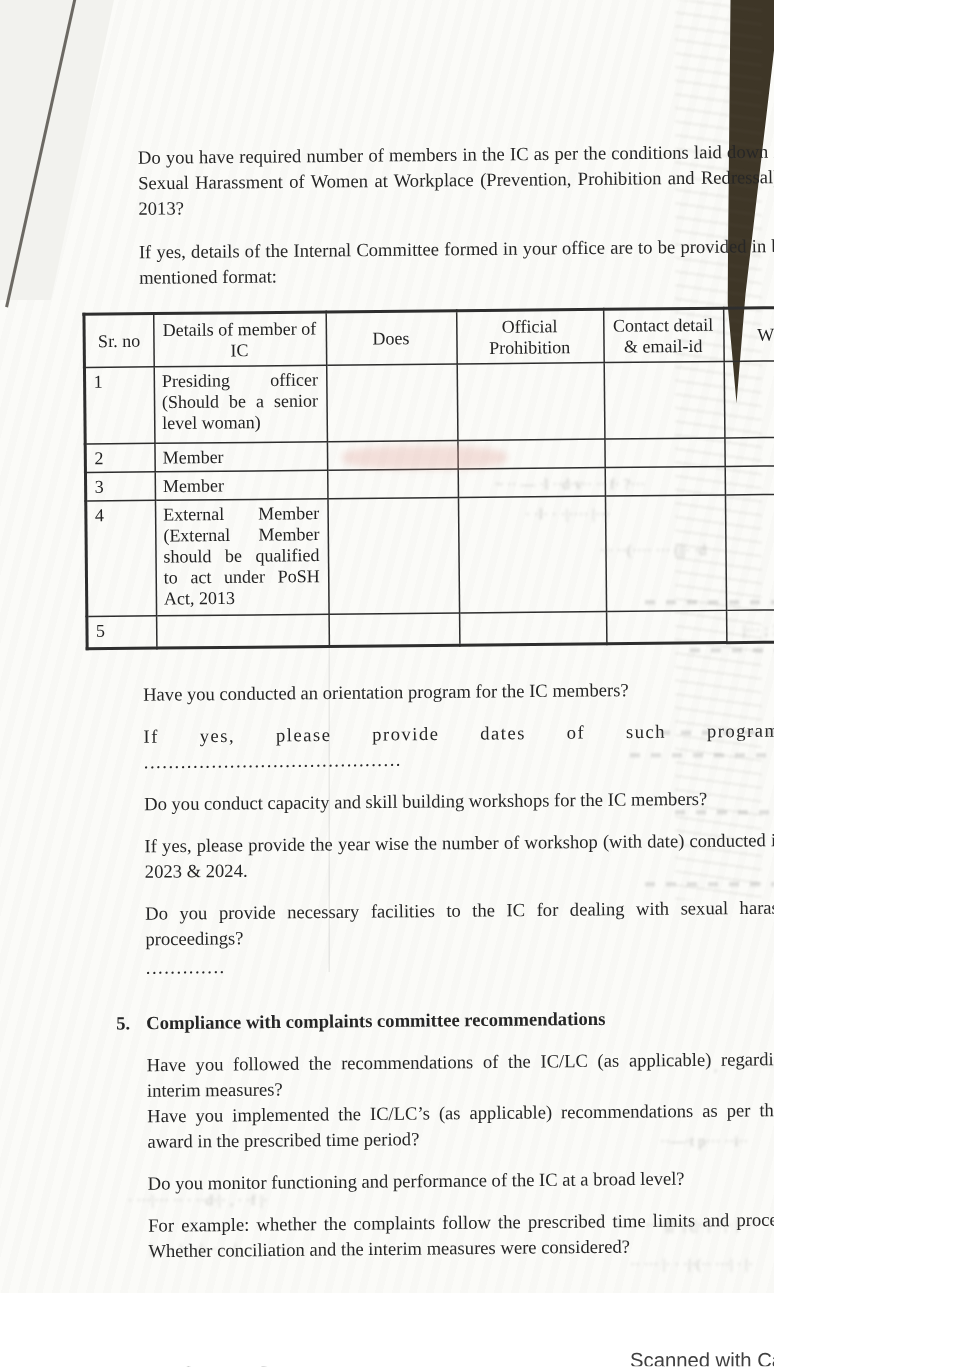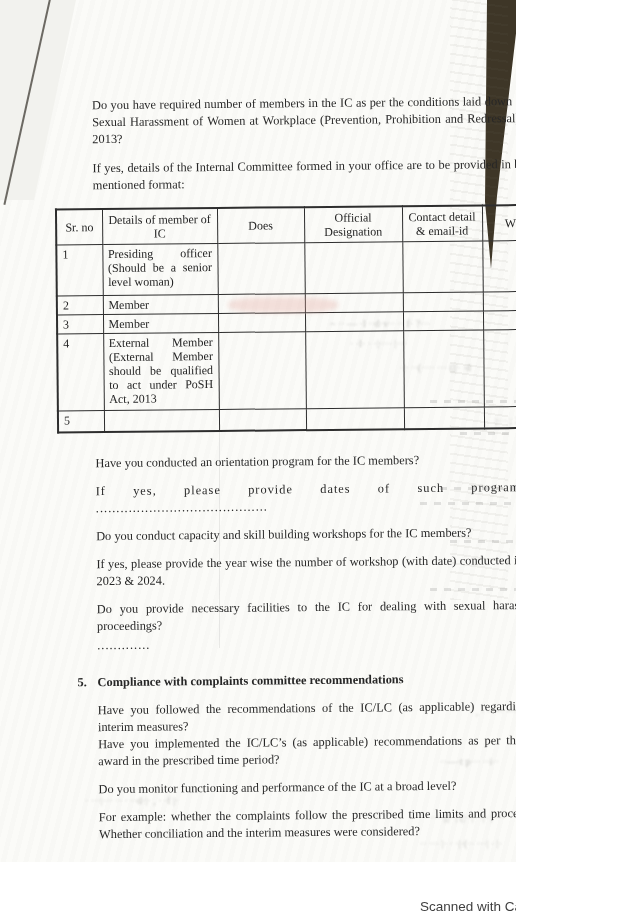--- a/index.html
+++ b/index.html
@@ -127,21 +127,21 @@
           <col style="width:87px">
         <col style="width:98px">
           <col style="width:80px">
           <col style="width:87px">
       </colgroup>
       <thead>
         <tr>
           <th class="h-sr">Sr. no</th>
           <th class="h-details">Details of member of IC</th>
           <th>Does</th>
-          <th>Official Designation</th>
+          <th>Official Prohibition</th>
           <th>Contact detail &amp; email-id</th>
           <th>Whether</th>
         </tr>
       </thead>
       <tbody>
         <tr class="r1">
           <td class="c-sr">1</td>
           <td class="c-details">Presiding officer (Should be a senior level woman)</td>
           <td></td>
           <td></td>

